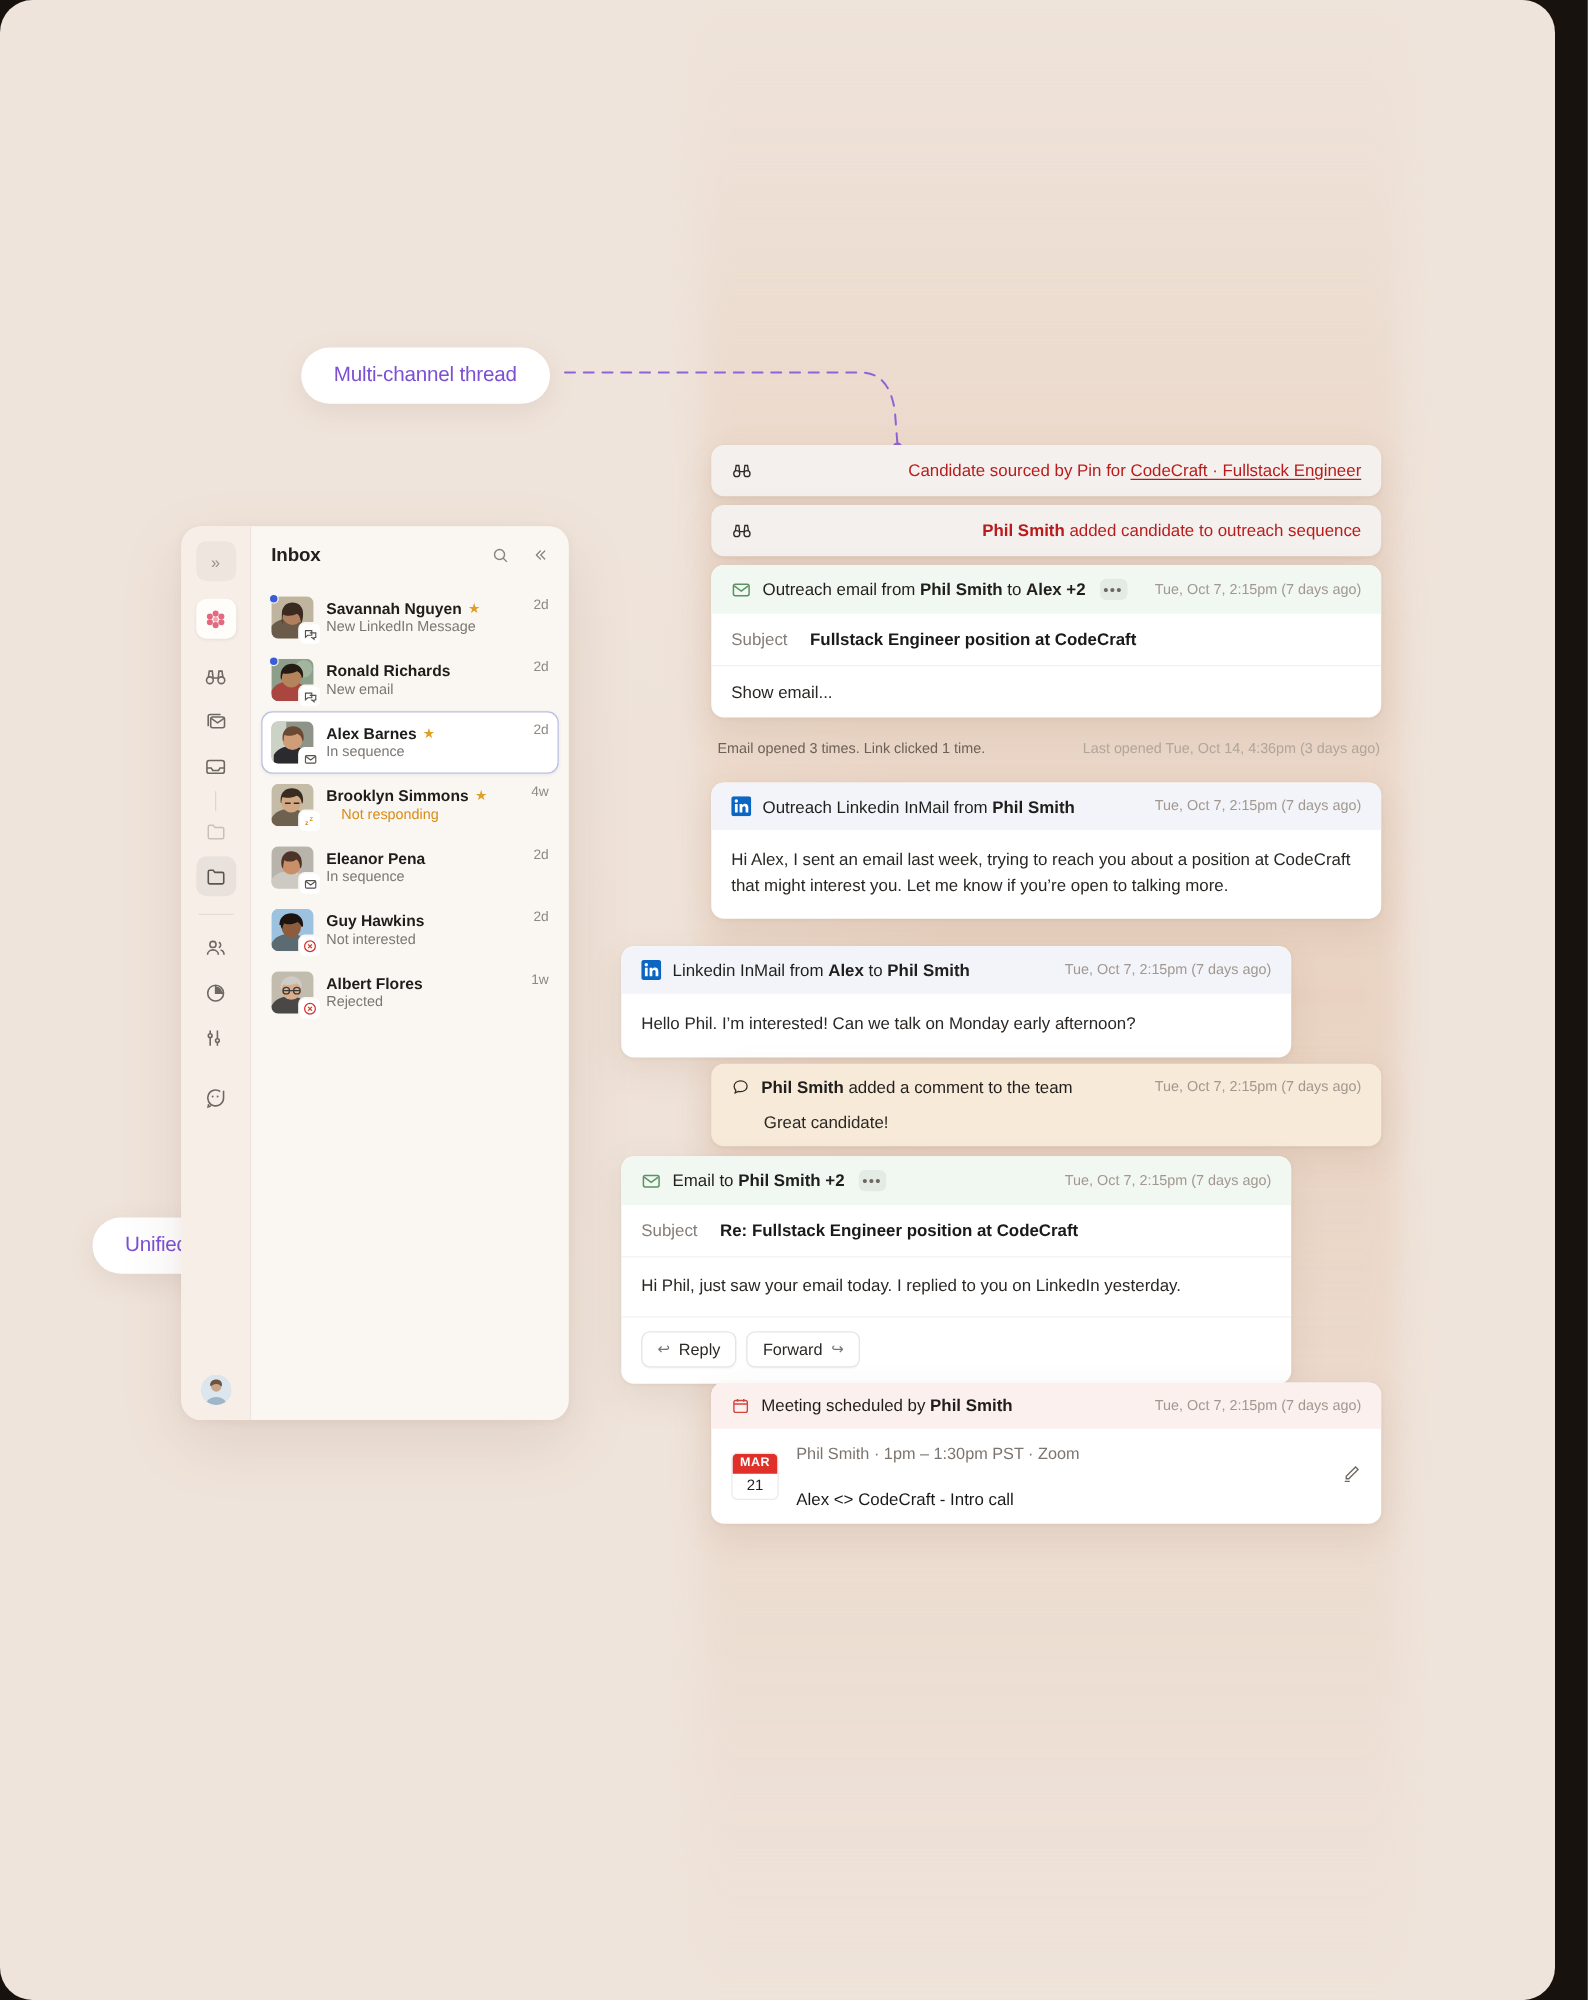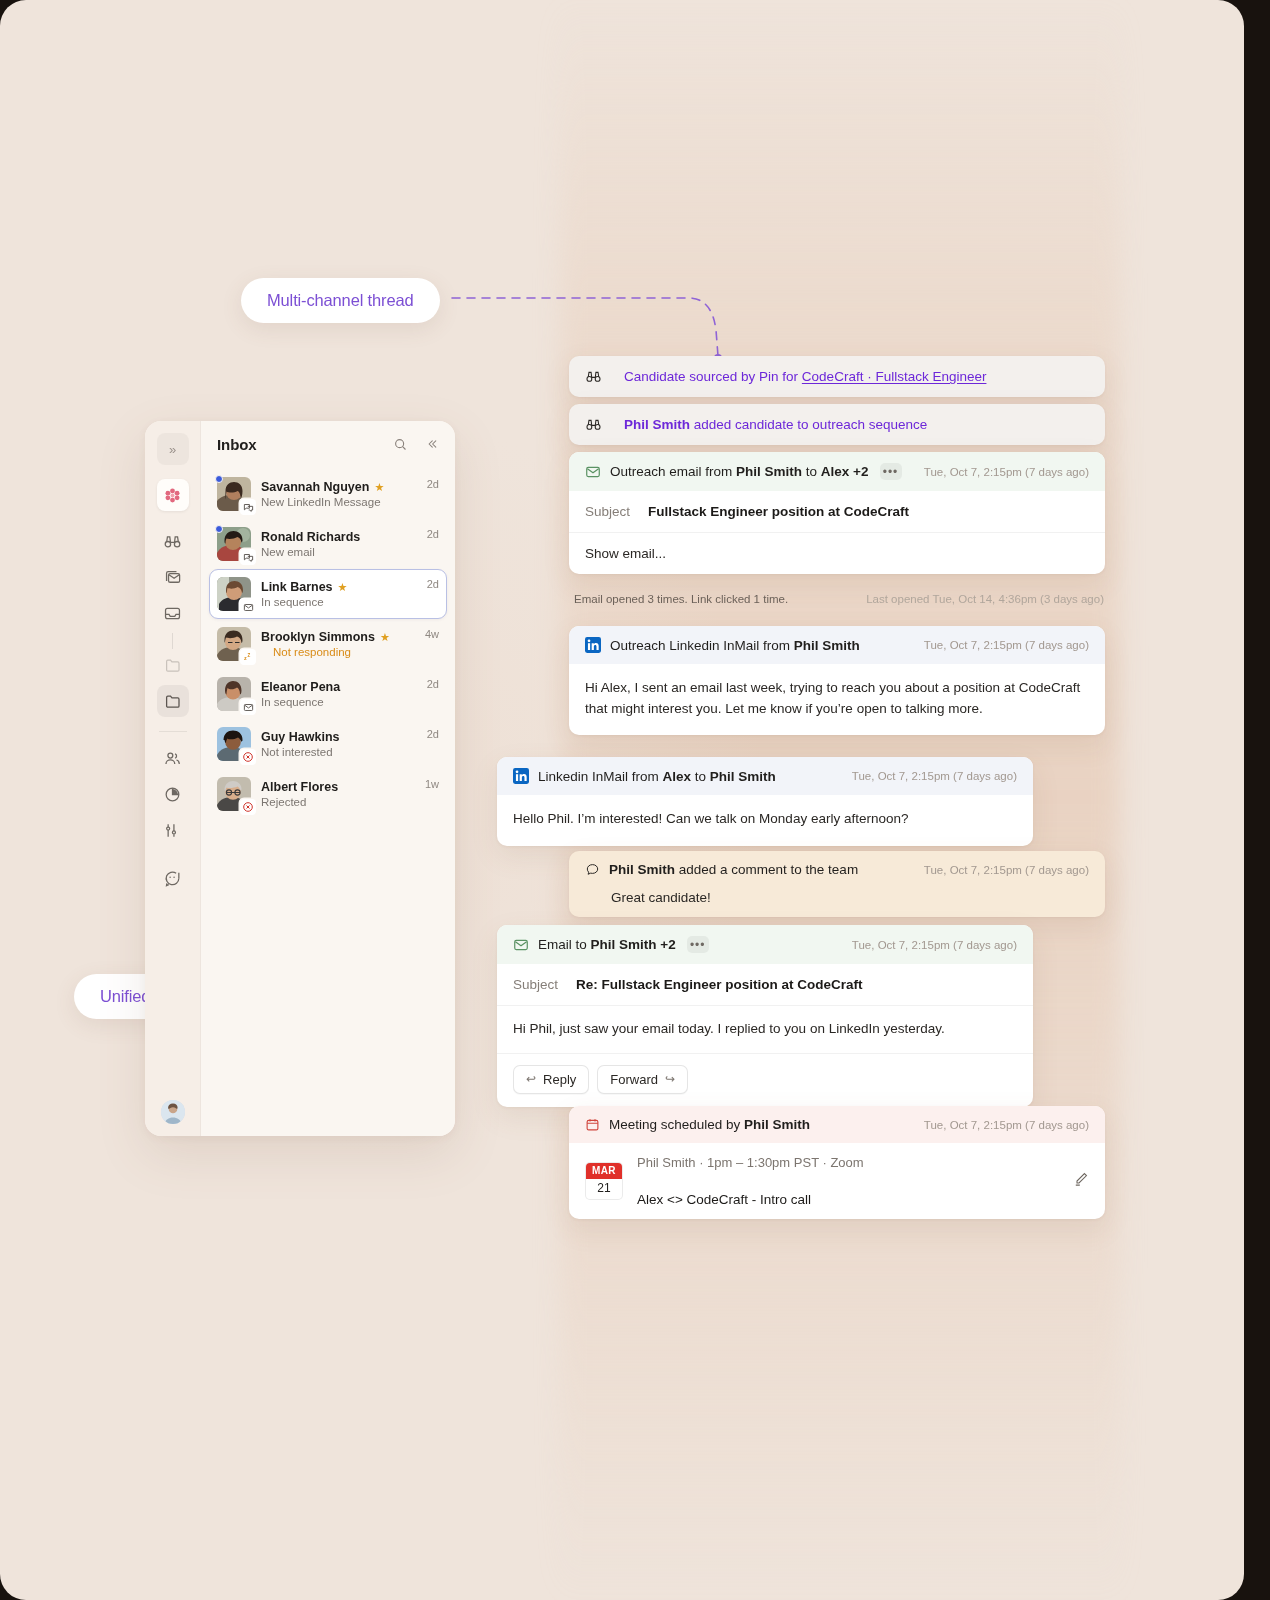--- a/index.html
+++ b/index.html
@@ -139,21 +139,21 @@
   .card {
     position: absolute;
     background: #ffffff;
     border-radius: 10px;
     box-shadow: 0 10px 28px rgba(124,90,62,0.10), 0 1px 3px rgba(124,90,62,0.07);
     overflow: hidden;
   }
   .evt-row {
     display: flex; align-items: center; gap: 22px;
     padding: 12px 16px;
-    font-size: 13.5px; color: #6d28d9;
+    font-size: 13.5px; color: #b91c1c; justify-content: space-between;
   }
   .evt-row .ico { flex: none; display: flex; align-items: center; color: #2c2926; }
   .b { font-weight: 700; }
   .u { text-decoration: underline; text-underline-offset: 2px; }
 
   .hdr {
     display: flex; align-items: center; gap: 9px;
     padding: 11px 16px;
     font-size: 13.5px; color: #211f1d;
   }
@@ -455,21 +455,21 @@
             </div>
             <div class="badge">
               <svg width="11" height="11" viewBox="0 0 24 24" fill="none" stroke="#55504c" stroke-width="2">
                 <rect x="3" y="5.5" width="18" height="13" rx="2"></rect>
                   <path d="M3.8 7L12 13l8.2-6"></path>
               </svg>
             </div>
           </div>
           <div class="row-main">
             <div class="row-top">
-              <span class="row-name">Link Barnes</span>
+              <span class="row-name">Alex Barnes</span>
               <span class="star">★</span>
             </div>
             <div class="row-sub">In sequence</div>
           </div>
           <div class="row-time">2d</div>
         </div>
 
         <div class="row">
           <div class="av-wrap">
             <div class="av">

